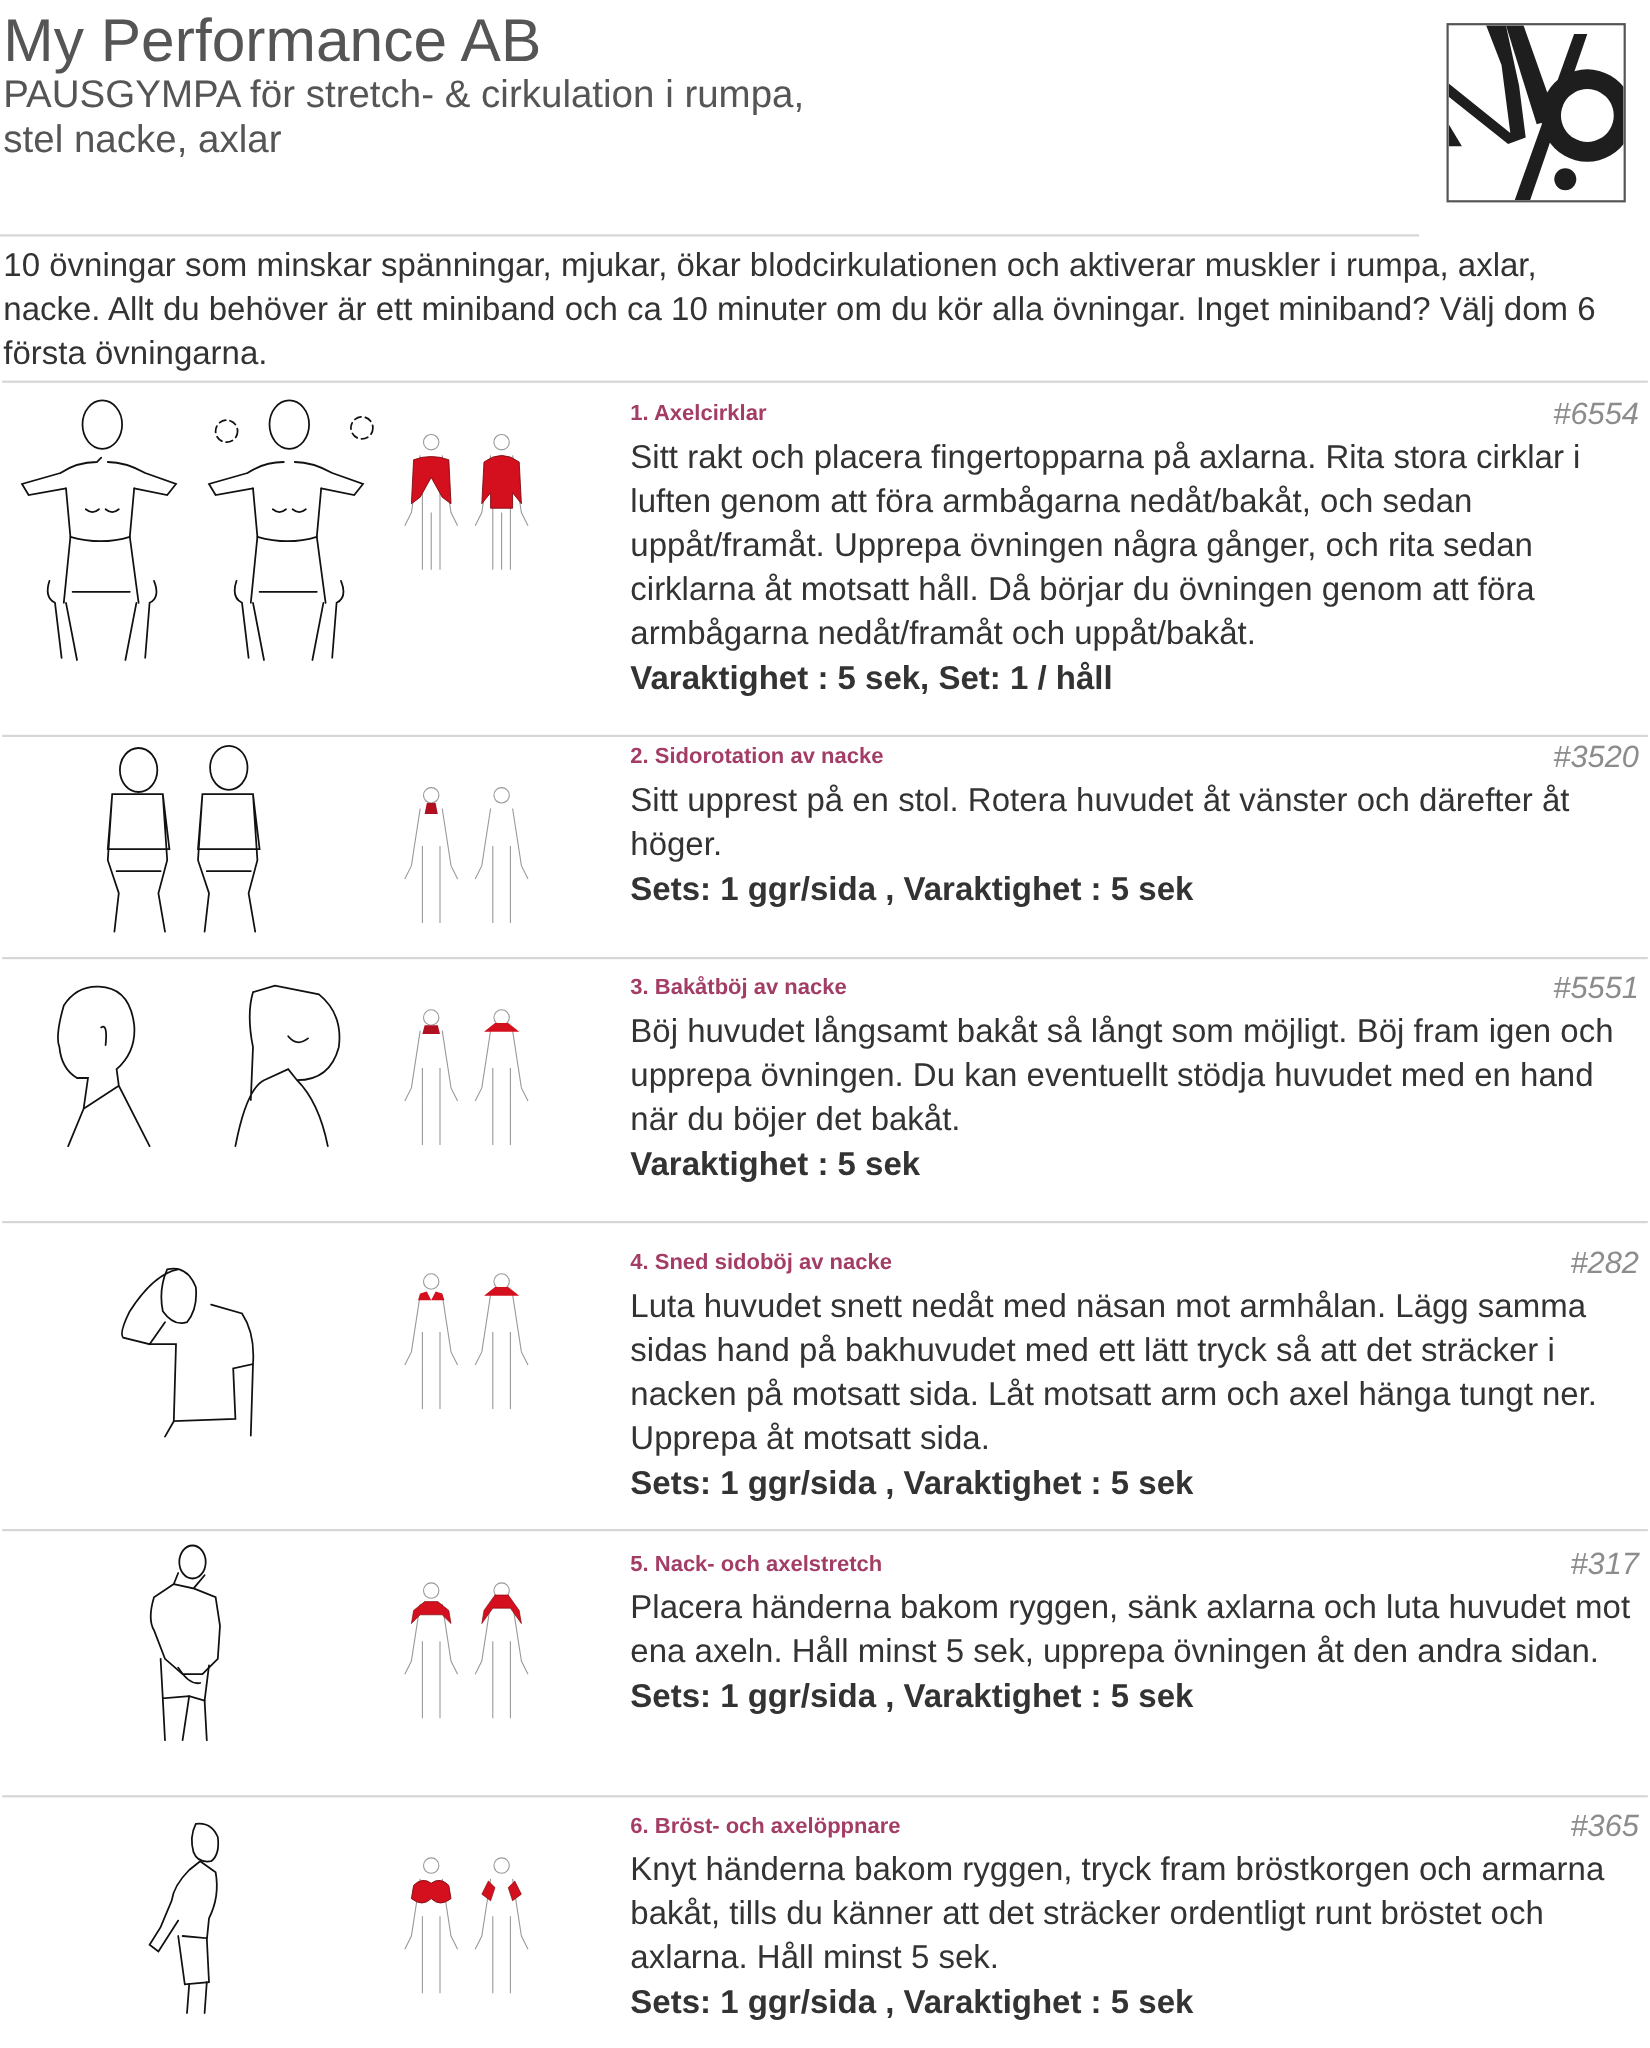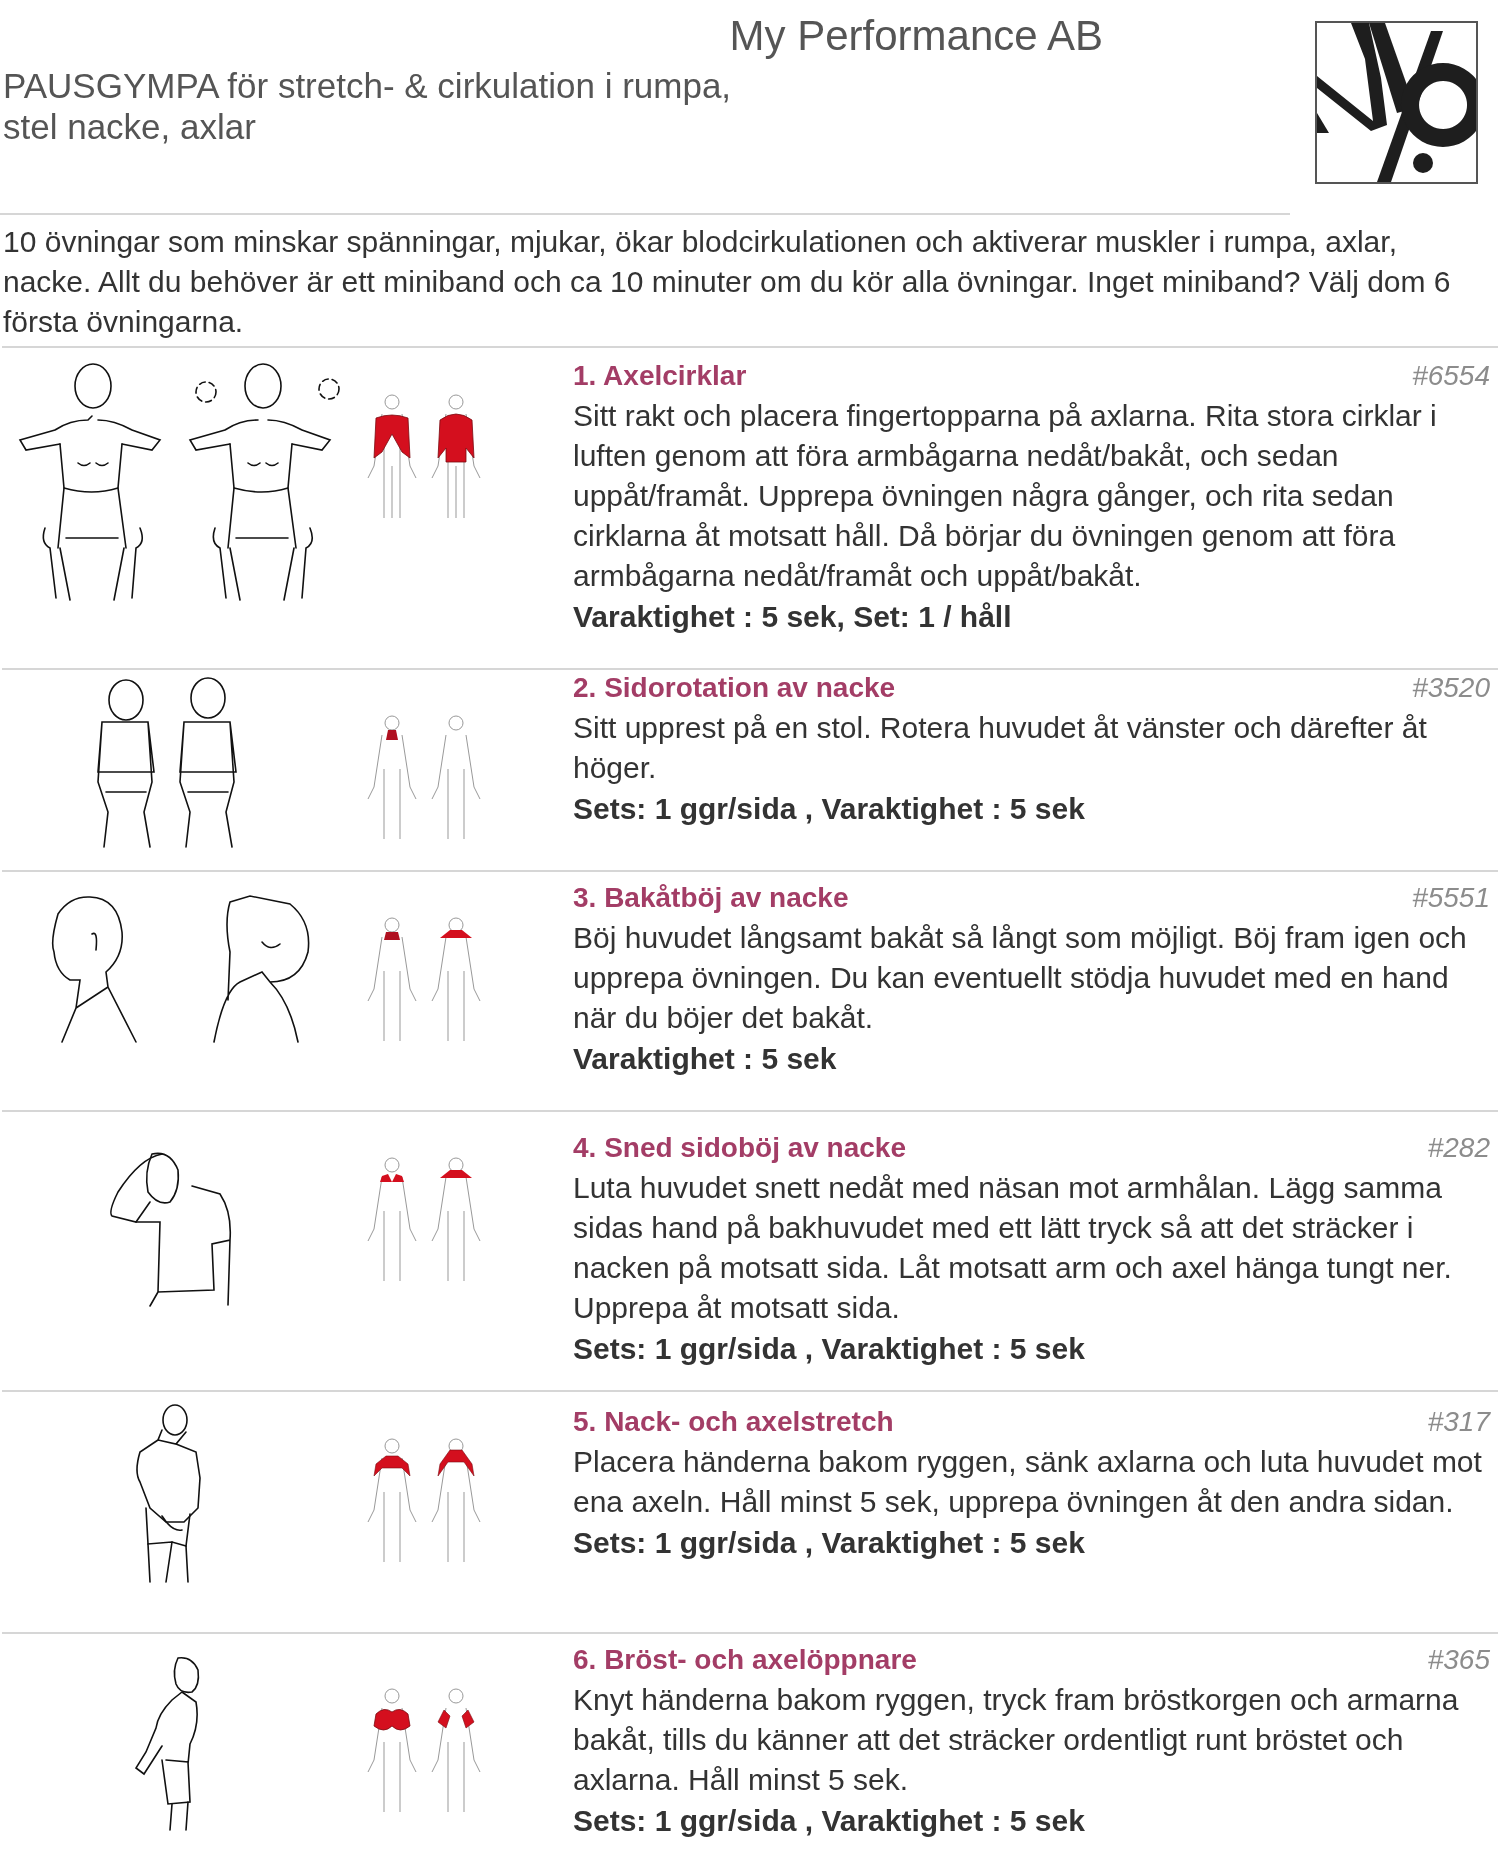--- a/index.html
+++ b/index.html
@@ -1,30 +1,30 @@
 <!DOCTYPE html>
 <html><head>
 <meta charset="utf-8">
 <style>
   html, body { margin: 0; padding: 0; background: #ffffff; }
   body { width: 1500px; height: 1862px; position: relative; overflow: hidden;
          font-family: "Liberation Sans", sans-serif; color: #333333; }
   .header { position: absolute; left: 3px; top: 10px; width: 1100px; color: #555555; }
-  .h-company { font-size: 42px; line-height: 52px; text-align: right; }
+  .h-company { font-size: 55px; line-height: 52px; }
   .h-title { font-size: 35px; line-height: 43px; margin-top: 2px; }
   .h-author { font-size: 32px; line-height: 40px; margin-top: 0px; }
   .logo { position: absolute; left: 1315px; top: 21px; width: 163px; height: 163px;
           border: 2px solid #555555; box-sizing: border-box; overflow: hidden; background: #fff; }
   .header-rule { position: absolute; left: 0; top: 213px; width: 1290px; height: 2px; background: #d6d6d6; }
   .intro { position: absolute; left: 3px; top: 222px; width: 1490px; font-size: 30px; line-height: 40px; color: #333; }
   .rule { position: absolute; left: 2px; width: 1496px; height: 2px; background: #d6d6d6; }
   .ex { position: absolute; left: 0; width: 1500px; }
   .ex-media { position: absolute; left: 0; top: 0; width: 560px; height: 100%; }
   .ex-body { position: absolute; left: 573px; right: 10px; top: 0; }
-  .ex-title { font-size: 28px; font-weight: bold; color: #a33d66; line-height: 40px; }
+  .ex-title { font-size: 20px; font-weight: bold; color: #a33d66; line-height: 40px; }
   .ex-id { position: absolute; right: 0; top: 0; font-size: 28px; font-style: italic; color: #8c8c8c; line-height: 40px; }
   .ex-desc { font-size: 30px; line-height: 40px; color: #333; }
   .ex-meta { font-size: 30px; line-height: 42px; font-weight: bold; color: #333; }
   svg { display: block; }
 </style>
 </head>
 <body>
 
 <div class="header">
   <div class="h-company">My Performance AB</div>

